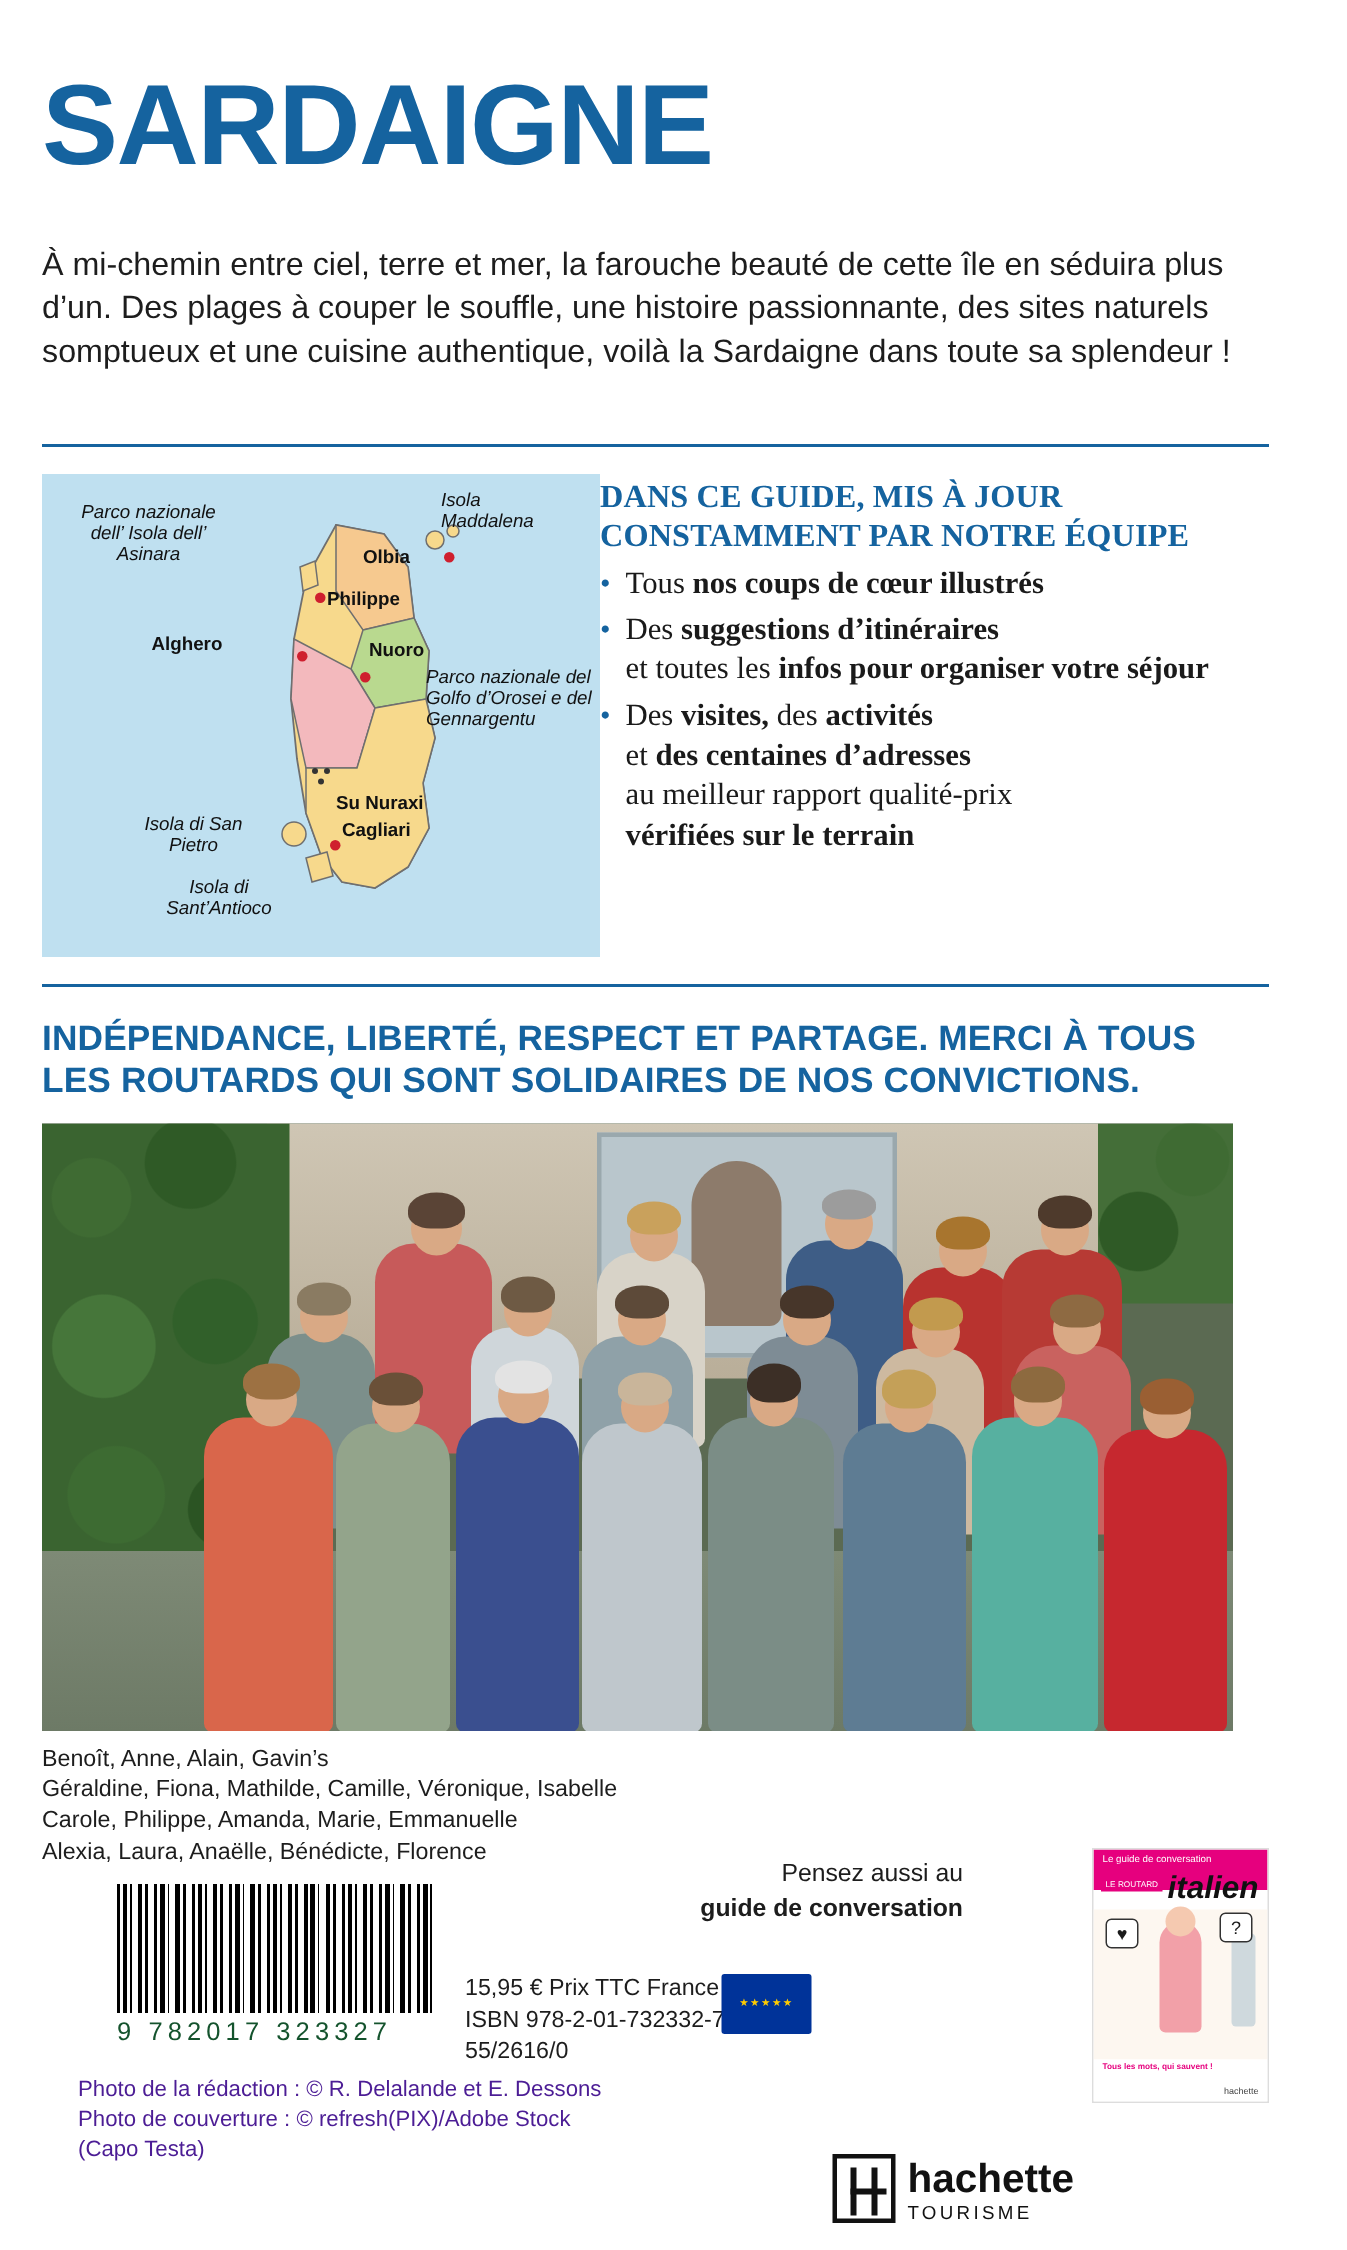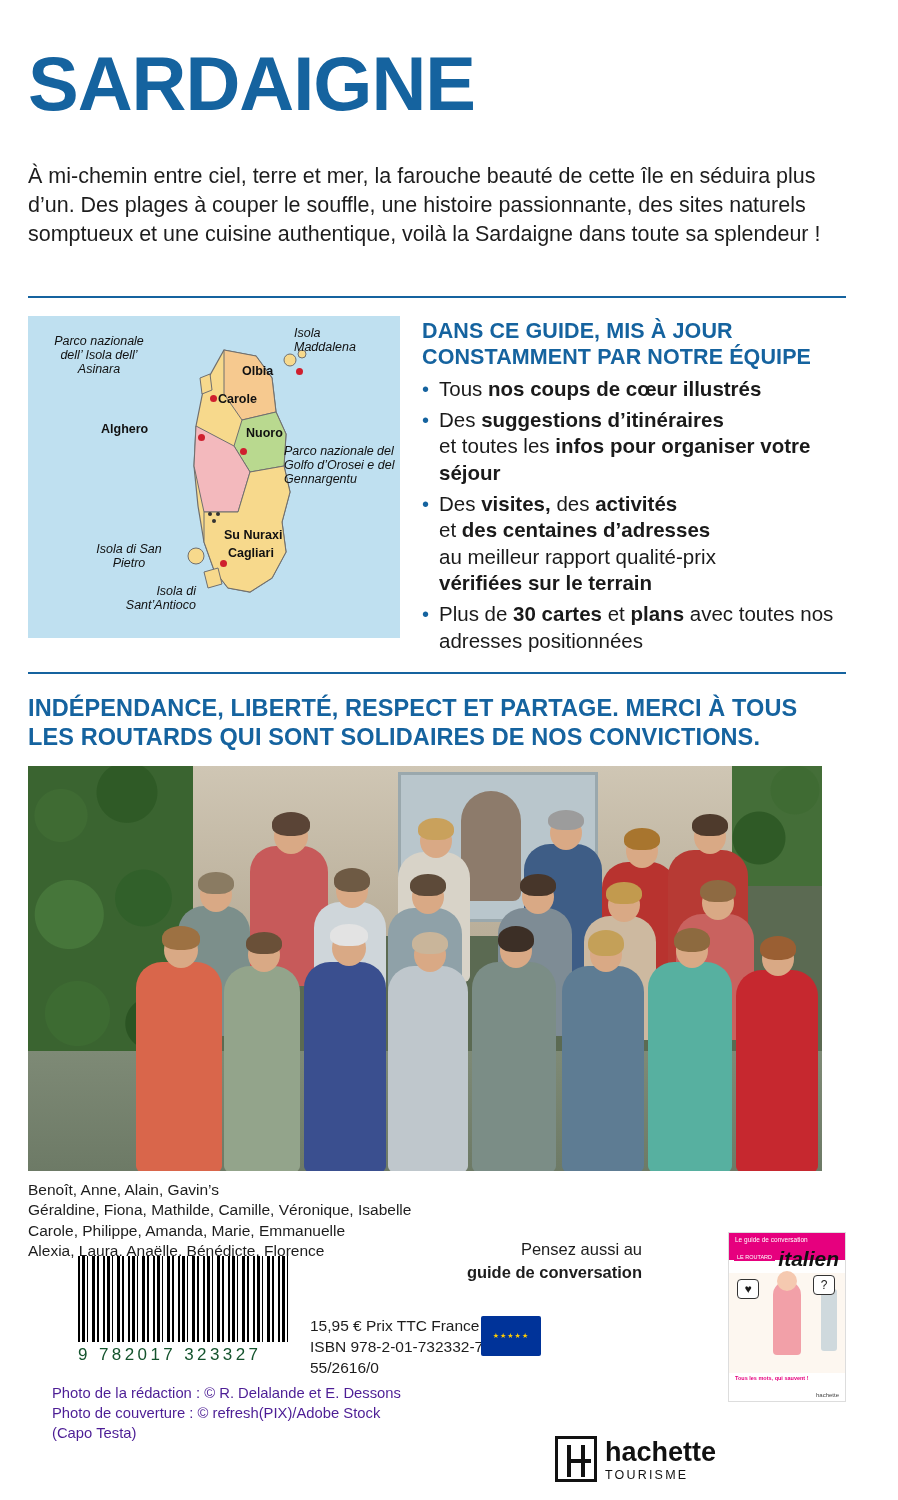--- a/index.html
+++ b/index.html
@@ -40,21 +40,20 @@
     height: 2px;
     background: #15639f;
     margin: 0;
   }
   .rule-top { margin-top: 46px; }
   .rule-mid { margin-top: 18px; }
 
   
   .mid {
     display: flex;
-    gap: 22px;
     margin-top: 18px;
     align-items: flex-start;
   }
 
   
   .map {
     position: relative;
     width: 372px; height: 322px;
     background: #bfe0f0;
     flex: none;
@@ -74,20 +73,21 @@
     width: 7px; height: 7px;
     background: #cf1f2e;
     border-radius: 50%;
   }
   .dot.small { width: 4px; height: 4px; background: #333; }
 
   
   .guide {
     flex: 1;
     padding-top: 2px;
+    font-family: Liberation Serif, serif;
   }
   .guide h2 {
     color: #15639f;
     font-size: 21.5px;
     font-weight: bold;
     line-height: 1.22;
     letter-spacing: 0.1px;
   }
   .guide ul { list-style: none; margin-top: 6px; }
   .guide li {
@@ -363,44 +363,43 @@
 
         <circle cx="168" cy="240" r="8" fill="#f7d98c" stroke="#6f6f6f" stroke-width="1"></circle>
 
         <path d="M176 256 L190 252 L194 268 L180 272 Z" fill="#f7d98c" stroke="#6f6f6f" stroke-width="1"></path>
       </svg>
 
       <div class="lbl ital" style="left:16px; top:18px; width:110px; text-align:center;">Parco nazionale dell’ Isola dell’ Asinara</div>
       <div class="lbl ital" style="left:266px; top:10px; width:90px;">Isola Maddalena</div>
       <div class="lbl bold" style="left:214px; top:48px;">Olbia</div>
       <div class="dot" style="left:268px; top:52px;"></div>
-      <div class="lbl bold" style="left:190px; top:76px;">Carole</div>
+      <div class="lbl bold" style="left:190px; top:76px;">Philippe</div>
       <div class="dot" style="left:182px; top:79px;"></div>
       <div class="lbl bold" style="left:73px; top:106px;">Alghero</div>
       <div class="dot" style="left:170px; top:118px;"></div>
       <div class="lbl bold" style="left:218px; top:110px;">Nuoro</div>
       <div class="dot" style="left:212px; top:132px;"></div>
       <div class="lbl ital" style="left:256px; top:128px; width:112px;">Parco nazionale del Golfo d’Orosei e del Gennargentu</div>
       <div class="lbl bold" style="left:196px; top:186px;margin-top:26px;">Su Nuraxi</div>
       <div class="dot small" style="left:180px; top:196px;"></div>
       <div class="dot small" style="left:188px; top:196px;"></div>
       <div class="dot small" style="left:184px; top:203px;"></div>
       <div class="lbl bold" style="left:200px; top:230px;">Cagliari</div>
       <div class="dot" style="left:192px; top:244px;"></div>
       <div class="lbl ital" style="left:56px; top:226px; width:90px; text-align:center;">Isola di San Pietro</div>
-      <div class="lbl ital" style="left:68px; top:268px; width:100px; text-align:right;">Isola di Sant’Antioco</div>
+      <div class="lbl ital" style="left:68px; top:268px; width:100px; text-align:center;">Isola di Sant’Antioco</div>
     </div>
 
     <div class="guide">
       <h2>DANS CE GUIDE, MIS À JOUR CONSTAMMENT PAR NOTRE ÉQUIPE</h2>
       <ul>
         <li>Tous <b>nos coups de cœur illustrés</b></li>
         <li>Des <b>suggestions d’itinéraires</b><br>et toutes les <b>infos pour organiser votre séjour</b></li>
         <li>Des <b>visites,</b> des <b>activités</b><br>et <b>des centaines d’adresses</b><br>au meilleur rapport qualité-prix<br><b>vérifiées sur le terrain</b></li>
-        <li>Plus de <b>30 cartes</b> et <b>plans</b> avec toutes nos adresses positionnées</li>
       </ul>
     </div>
   </div>
 
   <div class="rule rule-mid"></div>
 
   <div class="slogan">INDÉPENDANCE, LIBERTÉ, RESPECT ET PARTAGE. MERCI À TOUS LES ROUTARDS QUI SONT SOLIDAIRES DE NOS CONVICTIONS.</div>
 
   <div class="photo">
     <div class="wall"></div>

